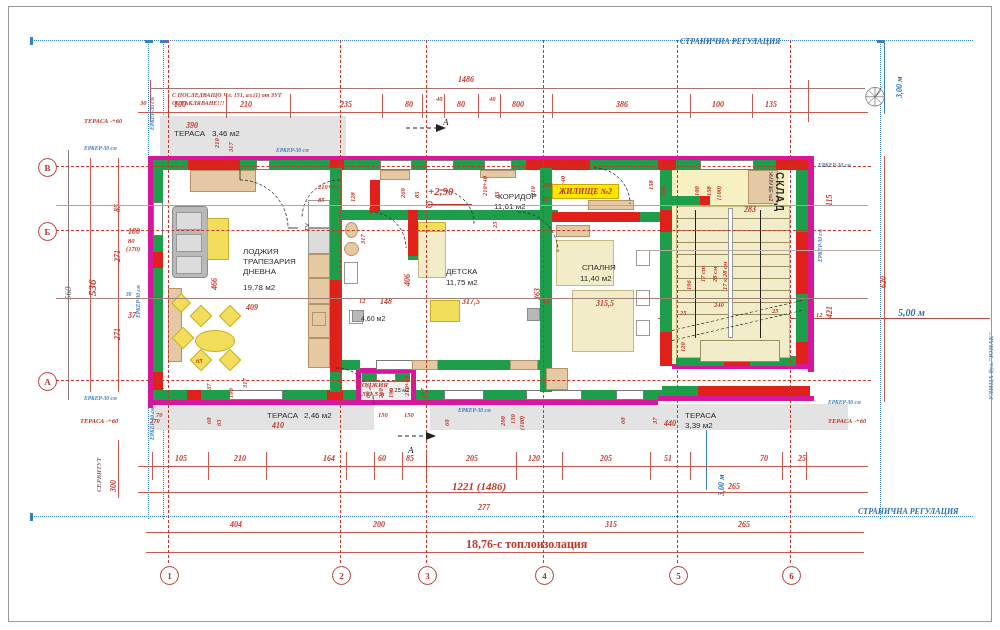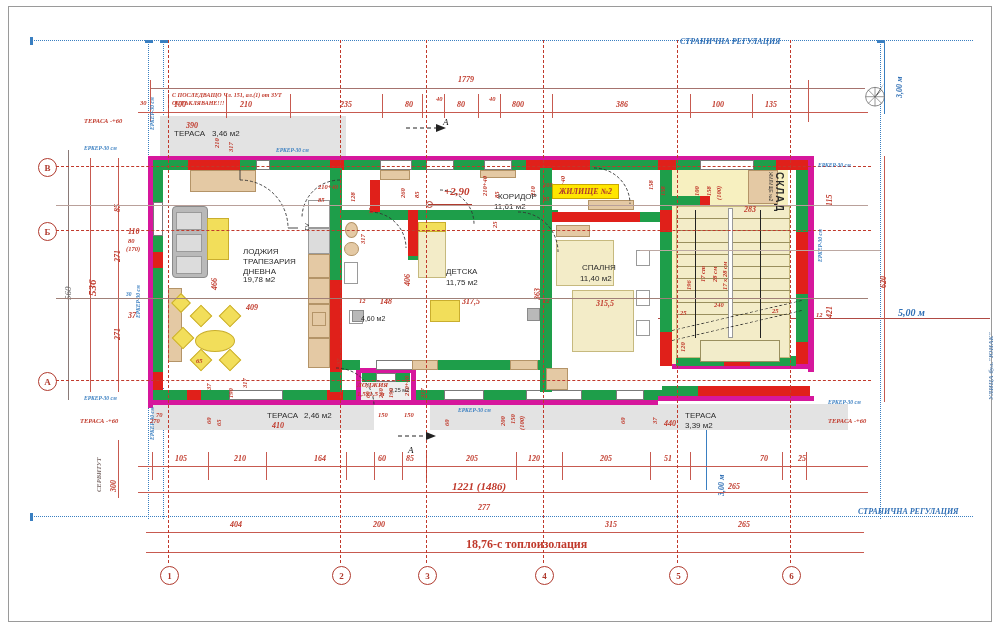--- a/index.html
+++ b/index.html
@@ -340,21 +340,21 @@
     <g stroke="#333" stroke-width="0.9" fill="none">
       <line x1="100" y1="20" x2="100" y2="30"></line>
       <line x1="148" y1="78" x2="158" y2="78"></line>
     </g>
   </svg>
   <svg class="abs" style="left:560px; top:160px; width:130px; height:110px; pointer-events:none;">
     <path d="M34 8 A 36 36 0 0 1 70 44" fill="none" stroke="#333" stroke-width="0.9" stroke-dasharray="3,2"></path>
   </svg>
 
   <div class="h dim" style="left:150px; top:88px; width:715px; border-color:#a6736e;"></div>
-  <div class="t t-dim" style="left:458px; top:76px;">1779</div>
+  <div class="t t-dim" style="left:458px; top:76px;">1486</div>
 
   <div class="h dim" style="left:138px; top:112px; width:730px;"></div>
   <div class="t t-dim-sm" style="left:140px; top:100px;">30</div>
   <div class="t t-dim" style="left:174px; top:101px;">100</div>
   <div class="t t-dim" style="left:240px; top:101px;">210</div>
   <div class="t t-dim" style="left:340px; top:101px;">235</div>
   <div class="t t-dim" style="left:405px; top:101px;">80</div>
   <div class="t t-dim-sm" style="left:436px; top:96px;">40</div>
   <div class="t t-dim" style="left:457px; top:101px;">80</div>
   <div class="t t-dim-sm" style="left:489px; top:96px;">40</div>
@@ -381,21 +381,21 @@
   <div class="t t-dim" style="left:172px; top:100px; font-size:6px;">ОСТЪКЛЯВАНЕ!!!</div>
 
   <div class="v dim" style="left:68px; top:150px; height:250px; border-color:#8a7a78;"></div>
   <div class="t t-gray-dim rot90" style="left:64px; top:300px;">560</div>
   <div class="v dim" style="left:90px; top:158px; height:234px;"></div>
   <div class="t t-dim-lg rot90" style="left:87px; top:296px;">536</div>
   <div class="v dim" style="left:118px; top:158px; height:234px;"></div>
   <div class="t t-dim rot90" style="left:114px; top:212px;">85</div>
   <div class="t t-dim rot90" style="left:114px; top:262px;">271</div>
   <div class="t t-dim rot90" style="left:114px; top:340px;">271</div>
-  <div class="t t-dim" style="left:128px; top:228px;">110</div>
+  <div class="t t-dim" style="left:128px; top:228px;">180</div>
   <div class="t t-dim-sm" style="left:128px; top:238px;">80</div>
   <div class="t t-dim-sm" style="left:126px; top:246px;">(170)</div>
   <div class="t t-dim" style="left:128px; top:312px;">37</div>
   <div class="t t-blue-sm rot90" style="left:136px; top:318px;">ЕРКЕР-30 см</div>
   <div class="t t-blue-sm" style="left:126px; top:292px;">30</div>
 
   <div class="t t-dim-sm" style="left:84px; top:118px;">ТЕРАСА -+60</div>
   <div class="t t-blue-sm" style="left:84px; top:146px;">ЕРКЕР-30 см</div>
   <div class="t t-blue-sm" style="left:84px; top:396px;">ЕРКЕР-30 см</div>
   <div class="t t-dim-sm" style="left:80px; top:418px;">ТЕРАСА -+60</div>
@@ -462,30 +462,30 @@
   <div class="t t-dim-sm rot90" style="left:686px; top:290px;">196</div>
   <div class="t t-dim-sm rot90" style="left:700px; top:282px;">17 ст</div>
   <div class="t t-dim-sm rot90" style="left:712px; top:282px;">28 см</div>
   <div class="t t-dim-sm rot90" style="left:722px; top:290px;">17 х 28 см</div>
   <div class="t t-dim-sm" style="left:714px; top:302px;">240</div>
   <div class="t t-dim-sm rot90" style="left:680px; top:352px;">120</div>
   <div class="t t-dim-sm" style="left:680px; top:310px;">25</div>
   <div class="t t-dim-sm" style="left:772px; top:308px;">25</div>
   <div class="t t-dim-sm rot90" style="left:492px; top:228px;">25</div>
 
-  <div class="t t-dim-lg" style="left:444px; top:186px;font-family:Liberation Serif, serif;">+2,90</div>
+  <div class="t t-dim-lg" style="left:428px; top:186px;font-family:Liberation Serif, serif;">+2,90</div>
   <div class="h dim" style="left:428px; top:204px; width:44px; border-color:#b03a2e;"></div>
   <div class="abs" style="left:426px; top:201px; width:5px; height:5px; border:1px solid #b03a2e; border-radius:50%;"></div>
 
   <div class="badge" style="left:552px; top:184px;">ЖИЛИЩЕ №2</div>
 
   <div class="t t-room" style="left:243px; top:248px;">ЛОДЖИЯ</div>
   <div class="t t-room" style="left:243px; top:258px;">ТРАПЕЗАРИЯ</div>
   <div class="t t-room" style="left:243px; top:268px;">ДНЕВНА</div>
-  <div class="t t-room" style="left:243px; top:276px;">19,78 м2</div>
+  <div class="t t-room" style="left:243px; top:284px;">19,78 м2</div>
 
   <div class="t t-room" style="left:446px; top:268px;">ДЕТСКА</div>
   <div class="t t-room" style="left:446px; top:279px;">11,75 м2</div>
 
   <div class="t t-room" style="left:498px; top:193px;">КОРИДОР</div>
   <div class="t t-room" style="left:494px; top:203px;">11,61 м2</div>
 
   <div class="t t-room" style="left:582px; top:264px;">СПАЛНЯ</div>
   <div class="t t-room" style="left:580px; top:275px;">11,40 м2</div>
 
@@ -525,21 +525,21 @@
   <div class="t t-dim-sm rot90" style="left:365px; top:398px;">60</div>
   <div class="t t-dim-sm rot90" style="left:378px; top:398px;">260</div>
   <div class="t t-dim-sm rot90" style="left:388px; top:398px;">190</div>
   <div class="t t-dim-sm" style="left:196px; top:358px;">65</div>
   <div class="t t-dim-sm rot90" style="left:242px; top:388px;">317</div>
   <div class="t t-dim-sm" style="left:150px; top:418px;">270</div>
 
   <div class="h dim" style="left:138px; top:466px; width:730px;"></div>
   <div class="t t-dim" style="left:175px; top:455px;">105</div>
   <div class="t t-dim" style="left:234px; top:455px;">210</div>
-  <div class="t t-dim" style="left:314px; top:455px;">164</div>
+  <div class="t t-dim" style="left:323px; top:455px;">164</div>
   <div class="t t-dim" style="left:378px; top:455px;">60</div>
   <div class="t t-dim" style="left:406px; top:455px;">85</div>
   <div class="t t-dim" style="left:466px; top:455px;">205</div>
   <div class="t t-dim" style="left:528px; top:455px;">120</div>
   <div class="t t-dim" style="left:600px; top:455px;">205</div>
   <div class="t t-dim" style="left:664px; top:455px;">51</div>
   <div class="t t-dim" style="left:760px; top:455px;">70</div>
   <div class="t t-dim" style="left:798px; top:455px;">25</div>
   <div class="t t-dim" style="left:728px; top:483px;">265</div>
 

